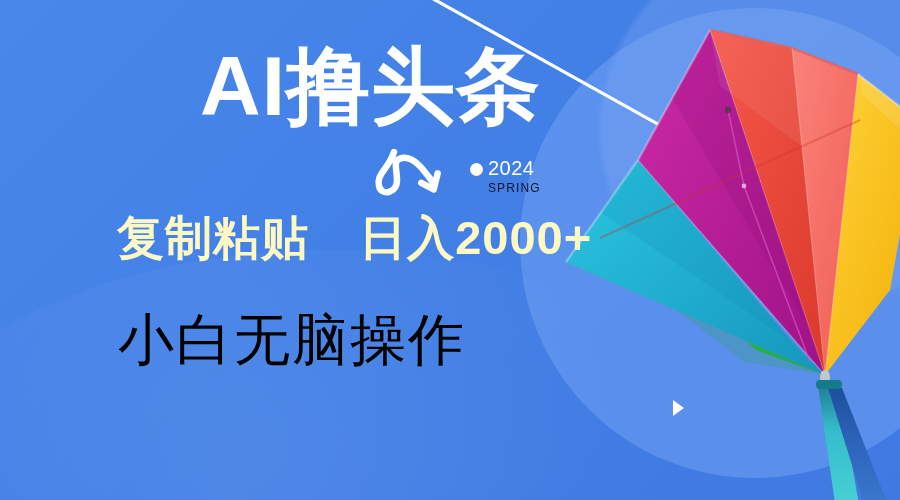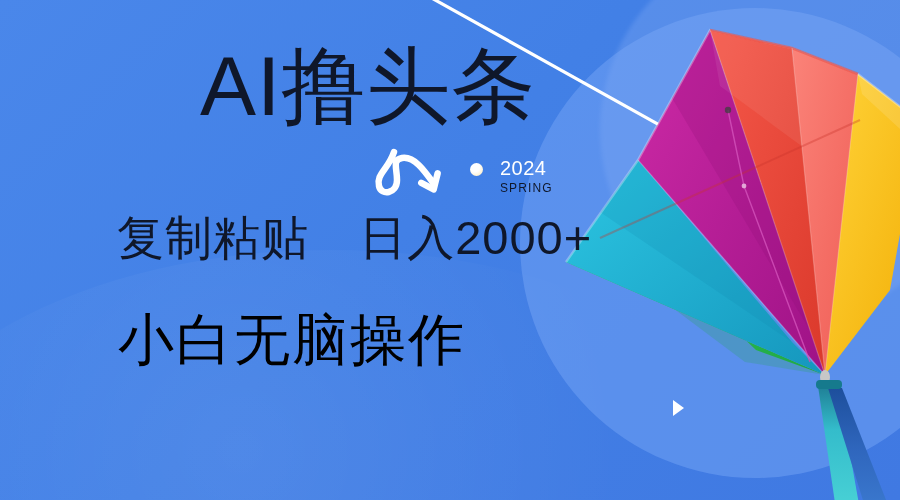--- a/index.html
+++ b/index.html
@@ -73,33 +73,33 @@
     height: 520px;
   }
 
   
   .headline {
     position: absolute;
     left: 200px;
     top: 44px;
     font-size: 84px;
     line-height: 1;
-    font-weight: 400;
-    color: #0f172a;
+    font-weight: 700;
+    color: #ffffff;
     letter-spacing: 1px;
     white-space: nowrap;
   }
   .subline {
     position: absolute;
     left: 117px;
     top: 214px;
     font-size: 47px;
     line-height: 1;
-    font-weight: 400;
-    color: #0f172a;
+    font-weight: 700;
+    color: #fef9c3;
     letter-spacing: 1px;
     white-space: nowrap;
   }
   .subline .gap { display: inline-block; width: 22px; }
   .tagline {
     position: absolute;
     left: 118px;
     top: 312px;
     font-size: 56px;
     line-height: 1;
@@ -118,21 +118,21 @@
     height: 70px;
   }
 
   
   .badge {
     position: absolute;
     left: 470px;
     top: 158px;
     display: flex;
     align-items: flex-start;
-    gap: 17px;
+    gap: 5px;
     justify-content: space-between;
   }
   .badge-dot {
     width: 13px;
     height: 13px;
     border-radius: 50%;
     background: radial-gradient(circle at 38% 34%, #ffffff 38%, #fdf3d8 70%, #f6e6bd 100%);
     margin-top: 5px;
     flex: 0 0 auto;
   }

